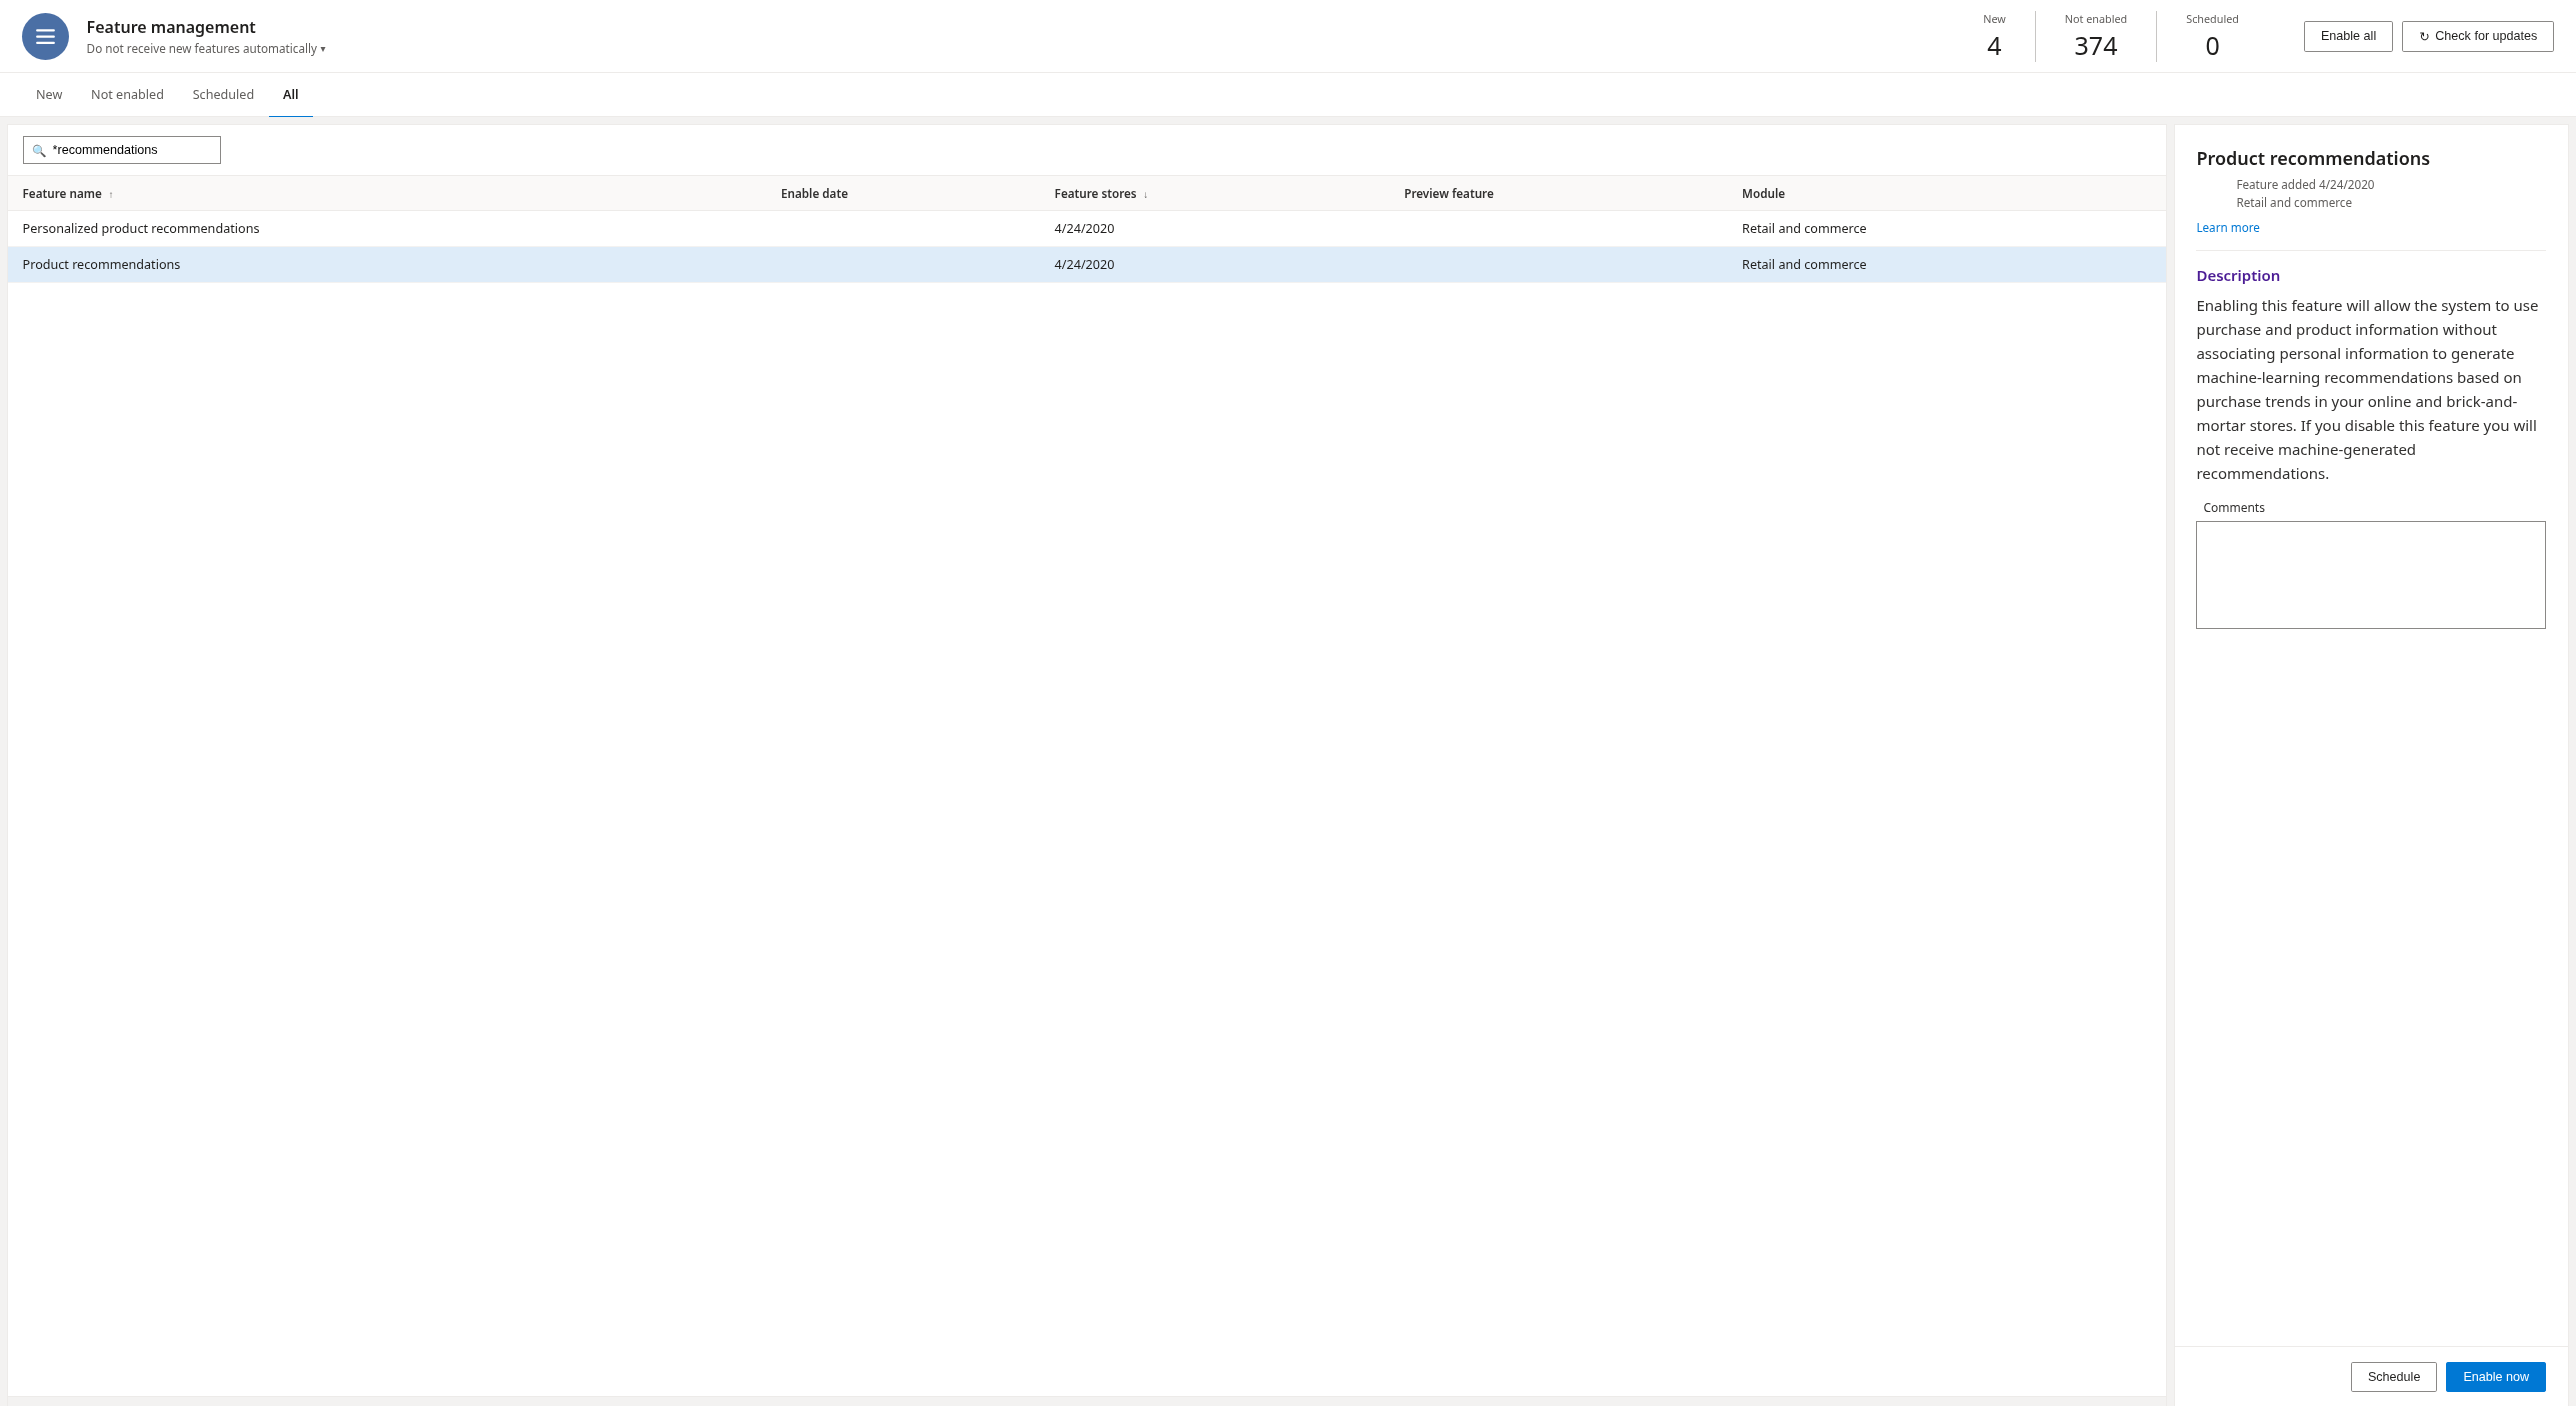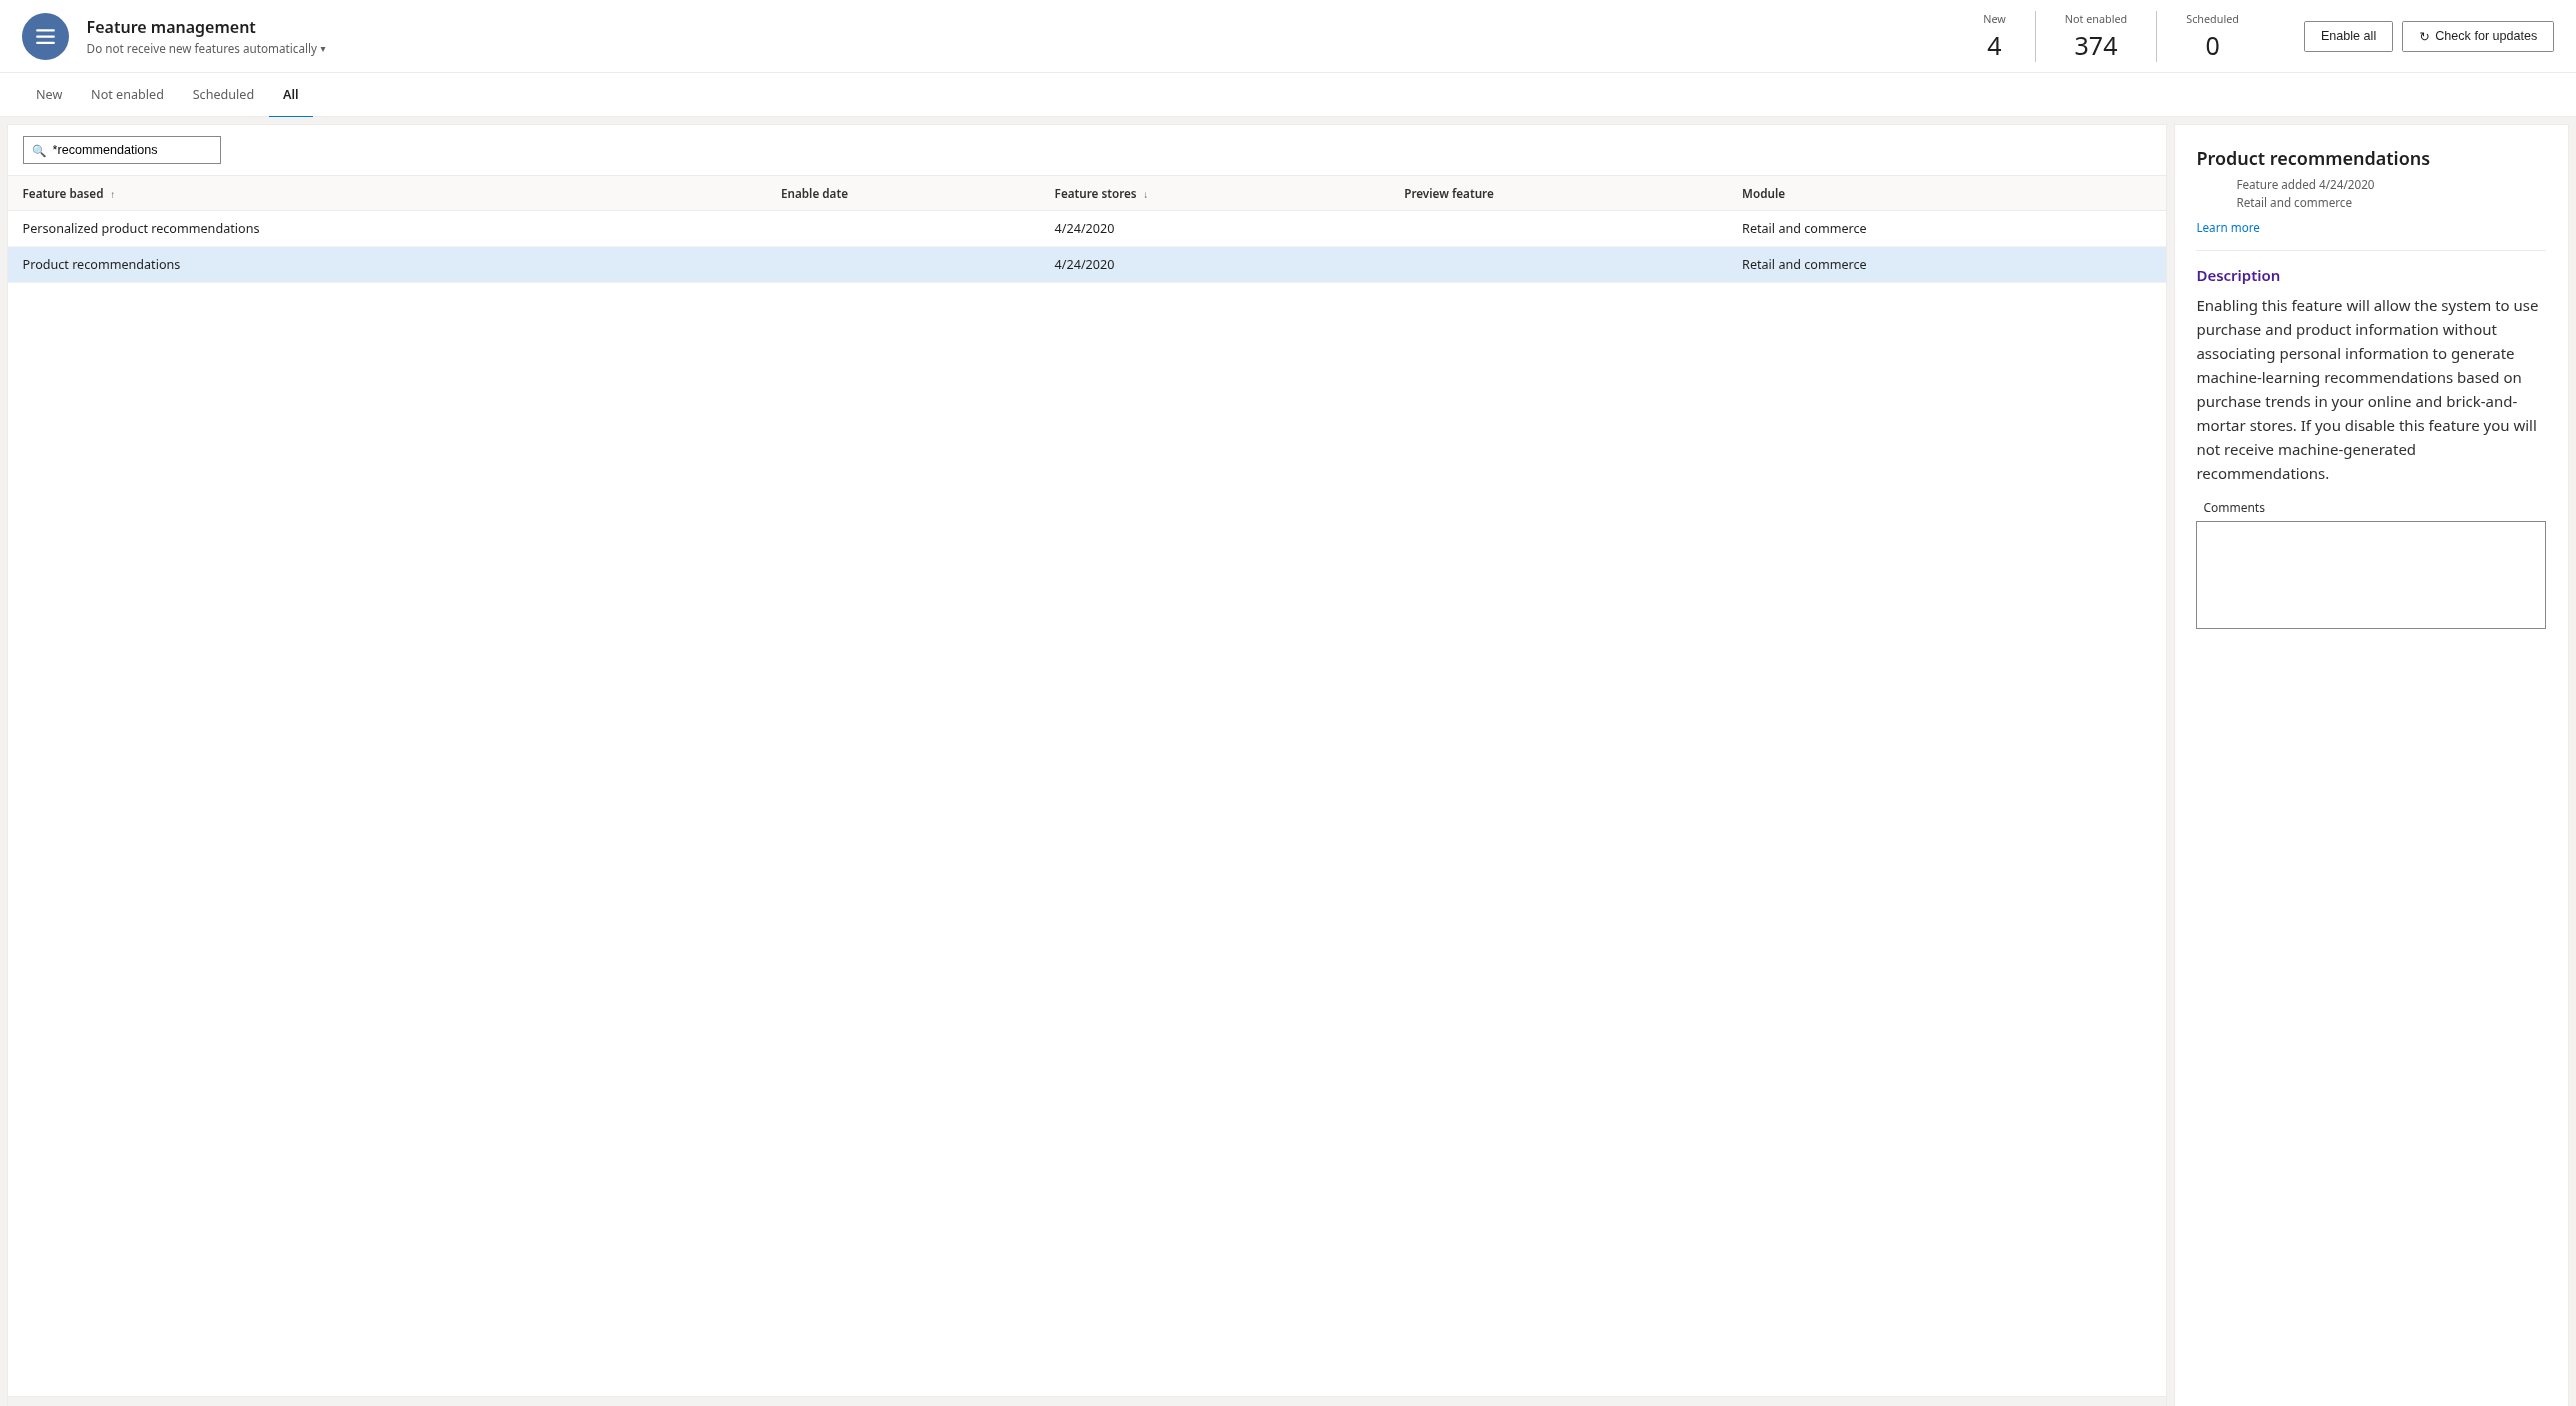--- a/index.html
+++ b/index.html
@@ -291,21 +291,21 @@
         <span class="search-icon">🔍</span>
         <input type="text" value="*recommendations" style="">
       </div>
     </div>
 
     <div class="table-scroll">
       <table class="feature-table">
         <thead>
           <tr>
             <th>
-              <span>Feature based</span>
+              <span>Feature name</span>
               <span class="sort-icon">↑</span>
             </th>
             <th>
               <span>Enable date</span>
             </th>
             <th>
               <span>Feature stores</span>
               <span class="sort-icon">↓</span>
             </th>
             <th>
@@ -347,16 +347,20 @@
 
       <hr class="detail-divider">
 
       <div class="detail-section-title">Description</div>
       <div class="detail-description">Enabling this feature will allow the system to use purchase and product information without associating personal information to generate machine-learning recommendations based on purchase trends in your online and brick-and-mortar stores. If you disable this feature you will not receive machine-generated recommendations.</div>
 
       <div class="comments-label">Comments</div>
       <textarea class="comments-textarea" style=""></textarea>
     </div>
 
+    <div class="right-pane-footer">
+      <button class="btn-outline">Schedule</button>
+      <button class="btn-primary">Enable now</button>
+    </div>
   </div>
 
 </div>
 
 
 </body></html>

